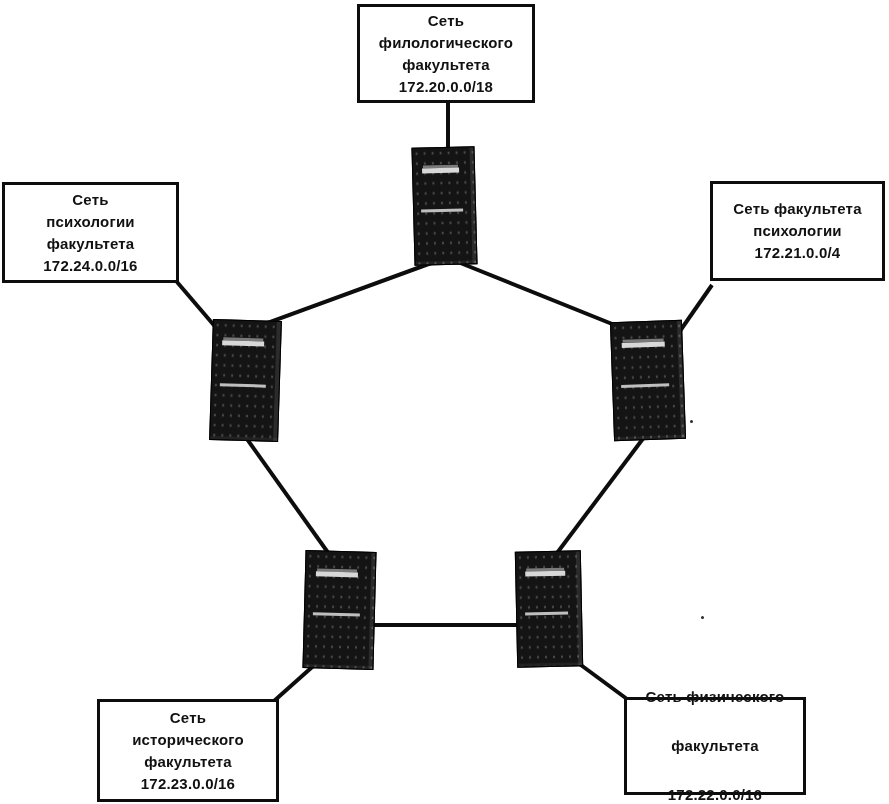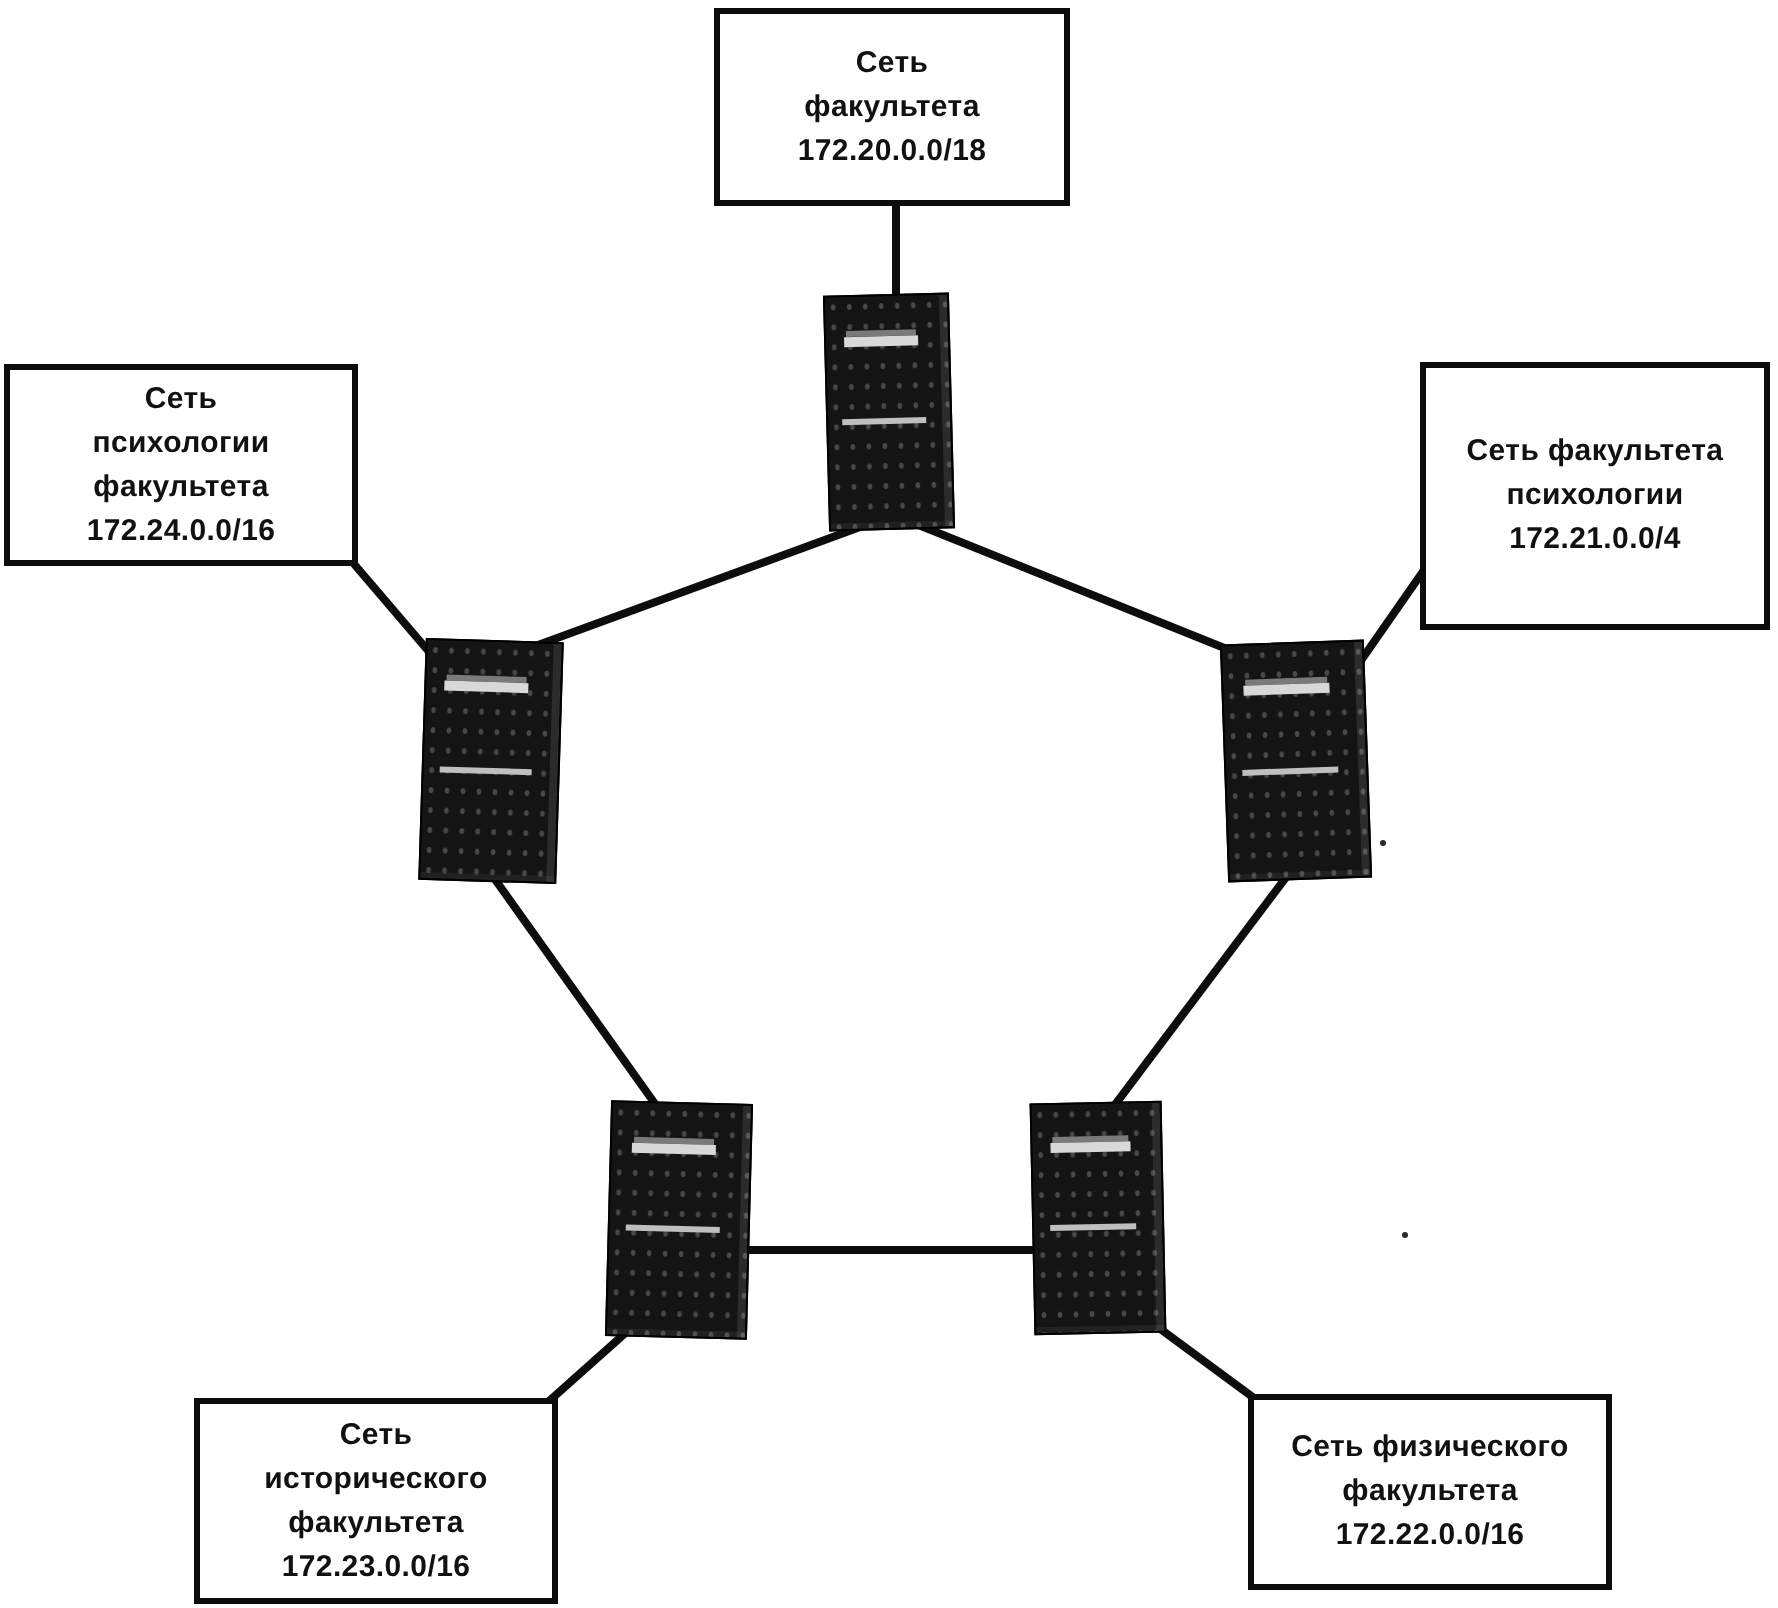--- a/index.html
+++ b/index.html
@@ -42,23 +42,23 @@
     color: #111111;
     font-size: 15px;
     font-weight: bold;
     line-height: 22px;
     letter-spacing: 0.2px;
   }
   .netbox .ln { display: block; white-space: nowrap; }
 
   .pos-philology { left: 357px; top: 4px;   width: 178px; height: 99px;  }
   .pos-chemistry { left: 2px;   top: 182px; width: 177px; height: 101px; }
-  .pos-psychology{ left: 710px; top: 181px; width: 175px; height: 134px; }
+  .pos-psychology{ left: 710px; top: 181px; width: 175px; height: 100px; }
   .pos-history   { left: 97px;  top: 699px; width: 182px; height: 103px; }
-  .pos-physics   { left: 624px; top: 697px; width: 182px; height: 98px;  }
+  .pos-physics   { left: 624px; top: 697px; width: 182px; height: 98px; gap: 27px;  }
 
   
   .router {
     position: absolute;
     z-index: 2;
     background-color: #141414;
     background-image: radial-gradient(rgba(255,255,255,0.22) 1px, transparent 1.4px);
     background-size: 8px 10px;
     border: 1px solid #000000;
     box-shadow: inset -4px 0 0 rgba(255,255,255,0.10), inset 0 -3px 0 rgba(255,255,255,0.06);
@@ -122,20 +122,21 @@
     <i class="bay bay1"></i>
     <i class="bay bay2"></i>
   </div>
   <div class="router pos-r-br">
     <i class="bay bay1"></i>
     <i class="bay bay2"></i>
   </div>
 
   <div class="netbox pos-philology">
     <span class="ln">Сеть</span>
+    <span class="ln">филологического</span>
     <span class="ln">факультета</span>
     <span class="ln subnet">172.20.0.0/18</span>
   </div>
 
   <div class="netbox pos-chemistry">
     <span class="ln">Сеть</span>
     <span class="ln">психологии</span>
     <span class="ln">факультета</span>
     <span class="ln subnet">172.24.0.0/16</span>
   </div>

